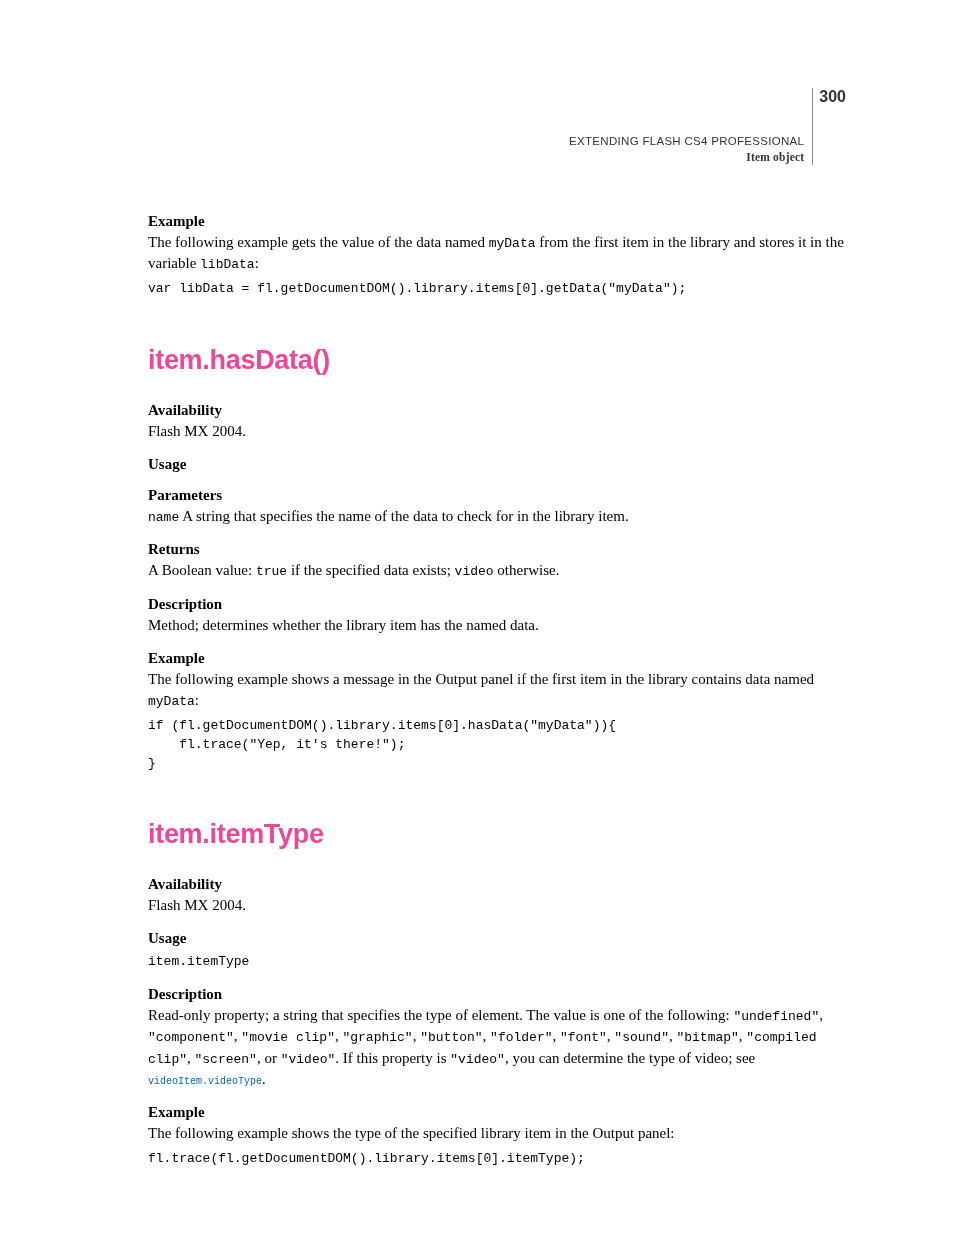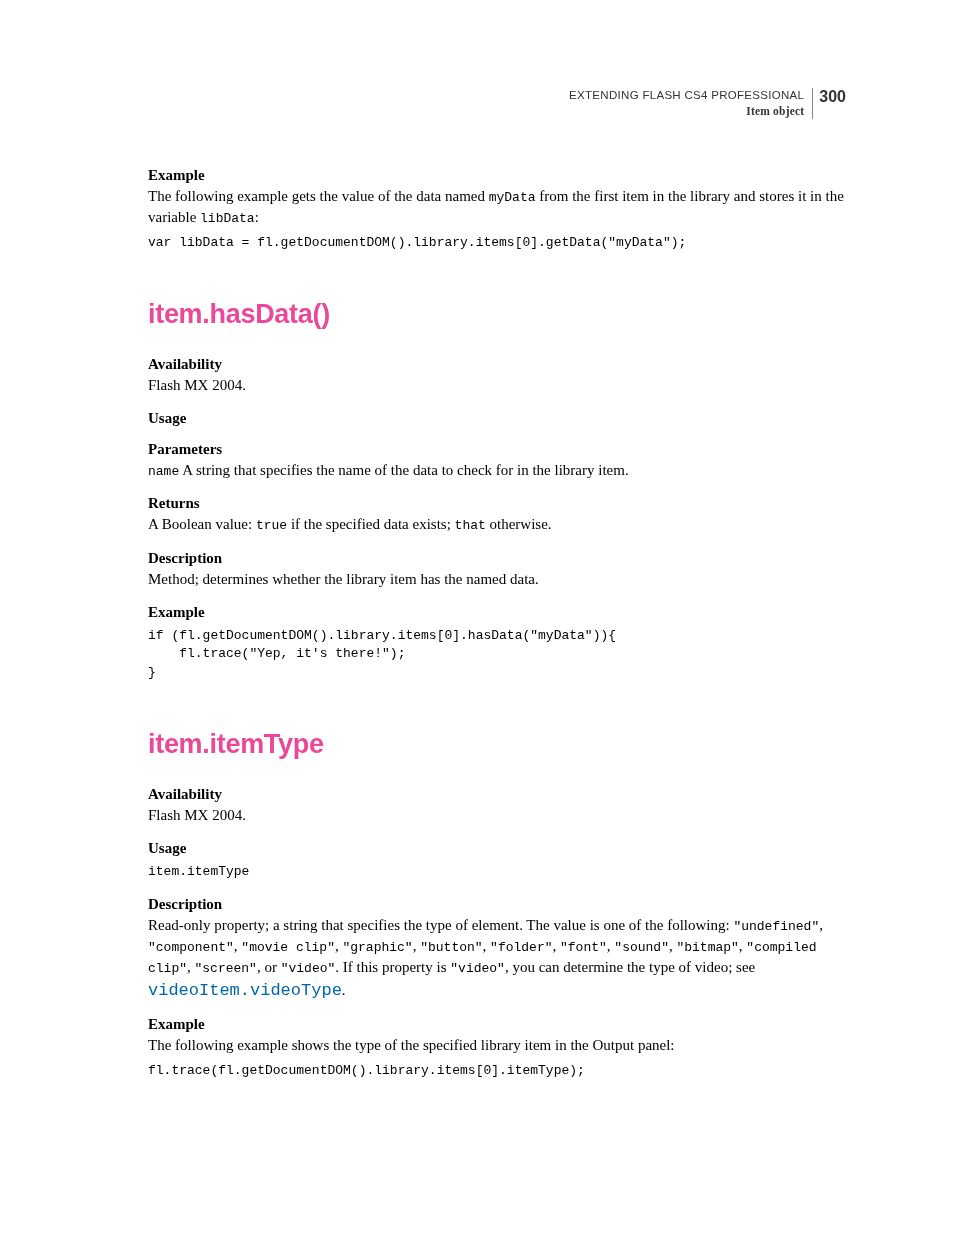--- a/index.html
+++ b/index.html
@@ -23,21 +23,21 @@
   }
   .header-text {
     text-align: right;
     font-family: "Myriad Pro", "Helvetica Neue", Arial, sans-serif;
     font-size: 11.5px;
     color: #333;
     padding-right: 8px;
     border-right: 1px solid #888;
     line-height: 1.35;
   }
-  .header-text .line1 { letter-spacing: 0.3px; }
+  .header-text .line1 { letter-spacing: 0.3px; margin-top: 46px; }
   .header-text .line2 { font-weight: bold; letter-spacing: 0.2px; font-family: Liberation Serif, serif; }
   .page-num {
     font-family: "Myriad Pro", "Helvetica Neue", Arial, sans-serif;
     font-weight: bold;
     font-size: 16px;
     padding-left: 6px;
     color: #333;
   }
   h2.method {
     font-family: "Myriad Pro", "Helvetica Neue", Arial, sans-serif;
@@ -70,21 +70,21 @@
   }
   .param-name {
     font-family: "Courier New", Courier, monospace;
     font-size: 13px;
     font-weight: normal;
   }
   a.xref {
     color: #0066aa;
     text-decoration: none;
     font-family: "Courier New", Courier, monospace;
-    font-size: 17px;
+    font-size: 10px;
   }
 </style>
 </head>
 <body>
 
 <div class="page">
 
   <div class="header">
     <div class="header-text">
       <div class="line1">EXTENDING FLASH CS4 PROFESSIONAL</div>
@@ -106,27 +106,30 @@
 
   <div class="label">Usage</div>
 
   <div class="label">Parameters</div>
   <p class="body">
     <span class="param-name">name</span><span>  A string that specifies the name of the data to check for in the library item.</span>
   </p>
 
   <div class="label">Returns</div>
   <p class="body">
-    <span>A Boolean value: </span><code>true</code><span> if the specified data exists; </span><code>that</code><span> otherwise.</span>
+    <span>A Boolean value: </span><code>true</code><span> if the specified data exists; </span><code>video</code><span> otherwise.</span>
   </p>
 
   <div class="label">Description</div>
   <p class="body">Method; determines whether the library item has the named data.</p>
 
   <div class="label">Example</div>
+  <p class="body">
+    <span>The following example shows a message in the Output panel if the first item in the library contains data named </span><code>myData</code><span>:</span>
+  </p>
   <pre class="code">if (fl.getDocumentDOM().library.items[0].hasData("myData")){
     fl.trace("Yep, it's there!");
 }</pre>
 
   <h2 class="method">item.itemType</h2>
 
   <div class="label">Availability</div>
   <p class="body">Flash MX 2004.</p>
 
   <div class="label">Usage</div>

